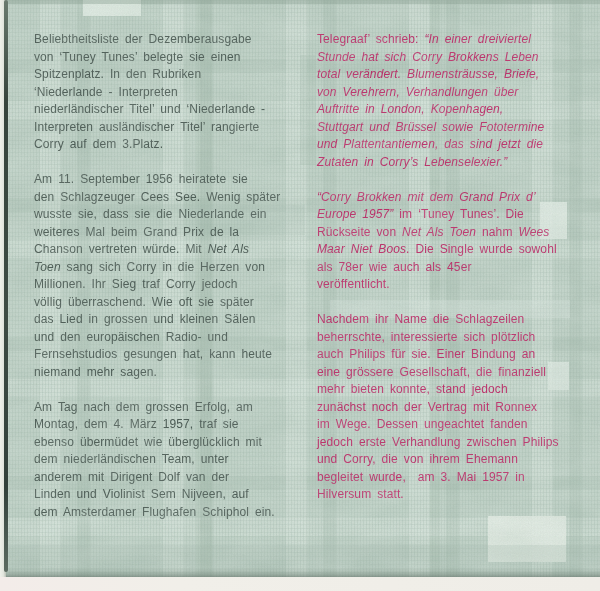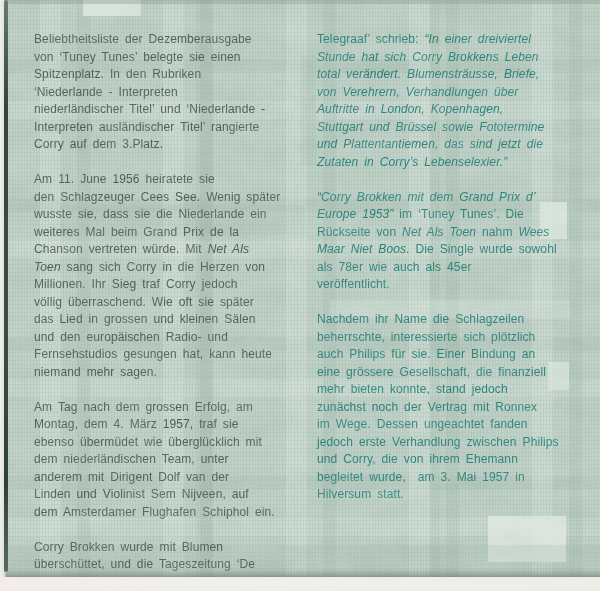--- a/index.html
+++ b/index.html
@@ -73,53 +73,51 @@
 <div class="band-bottom"></div>
 
 <div class="col col-left" style="color: rgb(60, 75, 69);">
     <p><span>Beliebtheitsliste der Dezemberausgabe
 von ‘Tuney Tunes’ belegte sie einen
 Spitzenplatz. In den Rubriken
 ‘Niederlande - Interpreten
 niederländischer Titel’ und ‘Niederlande -
 Interpreten ausländischer Titel’ rangierte
 Corry auf dem 3.Platz.</span></p>
-    <p><span>Am 11. June 1956 heiratete sie
+    <p><span>Am 11. September 1956 heiratete sie
 den Schlagzeuger Cees See. Wenig später
 wusste sie, dass sie die Niederlande ein
 weiteres Mal beim Grand Prix de la
 Chanson vertreten würde. Mit </span><span class="it">Net Als
 Toen</span><span> sang sich Corry in die Herzen von
 Millionen. Ihr Sieg traf Corry jedoch
 völlig überraschend. Wie oft sie später
 das Lied in grossen und kleinen Sälen
 und den europäischen Radio- und
 Fernsehstudios gesungen hat, kann heute
 niemand mehr sagen.</span></p>
     <p><span>Am Tag nach dem grossen Erfolg, am
 Montag, dem 4. März 1957, traf sie
 ebenso übermüdet wie überglücklich mit
 dem niederländischen Team, unter
 anderem mit Dirigent Dolf van der
 Linden und Violinist Sem Nijveen, auf
 dem Amsterdamer Flughafen Schiphol ein.</span></p>
-    <p><span>Corry Brokken wurde mit Blumen
-überschüttet, und die Tageszeitung ‘De</span></p>
   </div>
-<div class="col col-right" style="color: #0f766e;">
+<div class="col col-right" style="color: #be185d;">
     <p><span>Telegraaf’ schrieb: </span><span class="it">“In einer dreiviertel
 Stunde hat sich Corry Brokkens Leben
 total verändert. Blumensträusse, Briefe,
 von Verehrern, Verhandlungen über
 Auftritte in London, Kopenhagen,
 Stuttgart und Brüssel sowie Fototermine
 und Plattentantiemen, das sind jetzt die
 Zutaten in Corry’s Lebenselexier.”</span></p>
     <p><span class="it">“Corry Brokken mit dem Grand Prix d’
-Europe 1953”</span><span> im ‘Tuney Tunes’. Die
+Europe 1957”</span><span> im ‘Tuney Tunes’. Die
 Rückseite von </span><span class="it">Net Als Toen</span><span> nahm </span><span class="it">Wees
 Maar Niet Boos</span><span>. Die Single wurde sowohl
 als 78er wie auch als 45er
 veröffentlicht.</span></p>
     <p><span>Nachdem ihr Name die Schlagzeilen
 beherrschte, interessierte sich plötzlich
 auch Philips für sie. Einer Bindung an
 eine grössere Gesellschaft, die finanziell
 mehr bieten konnte, stand jedoch
 zunächst noch der Vertrag mit Ronnex

